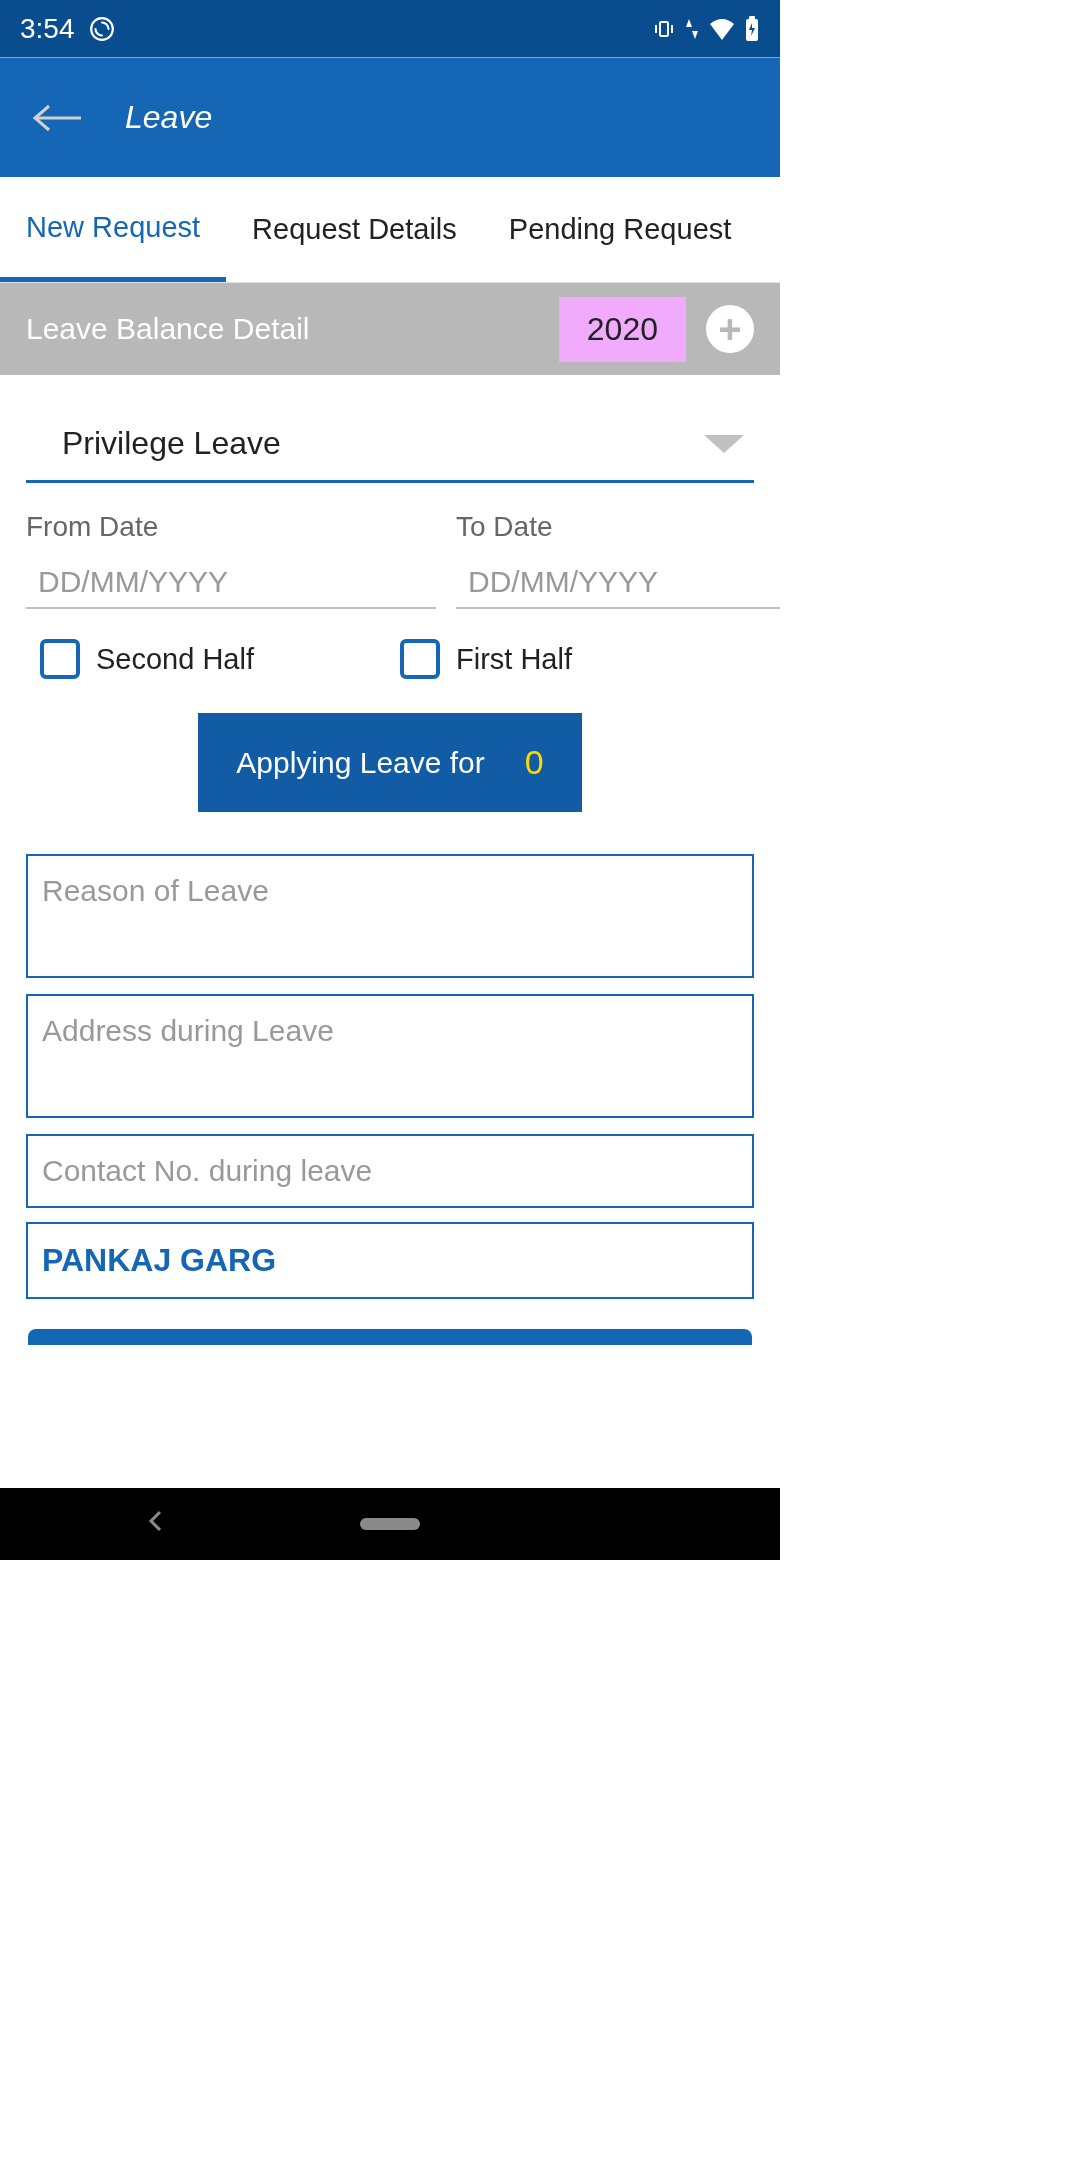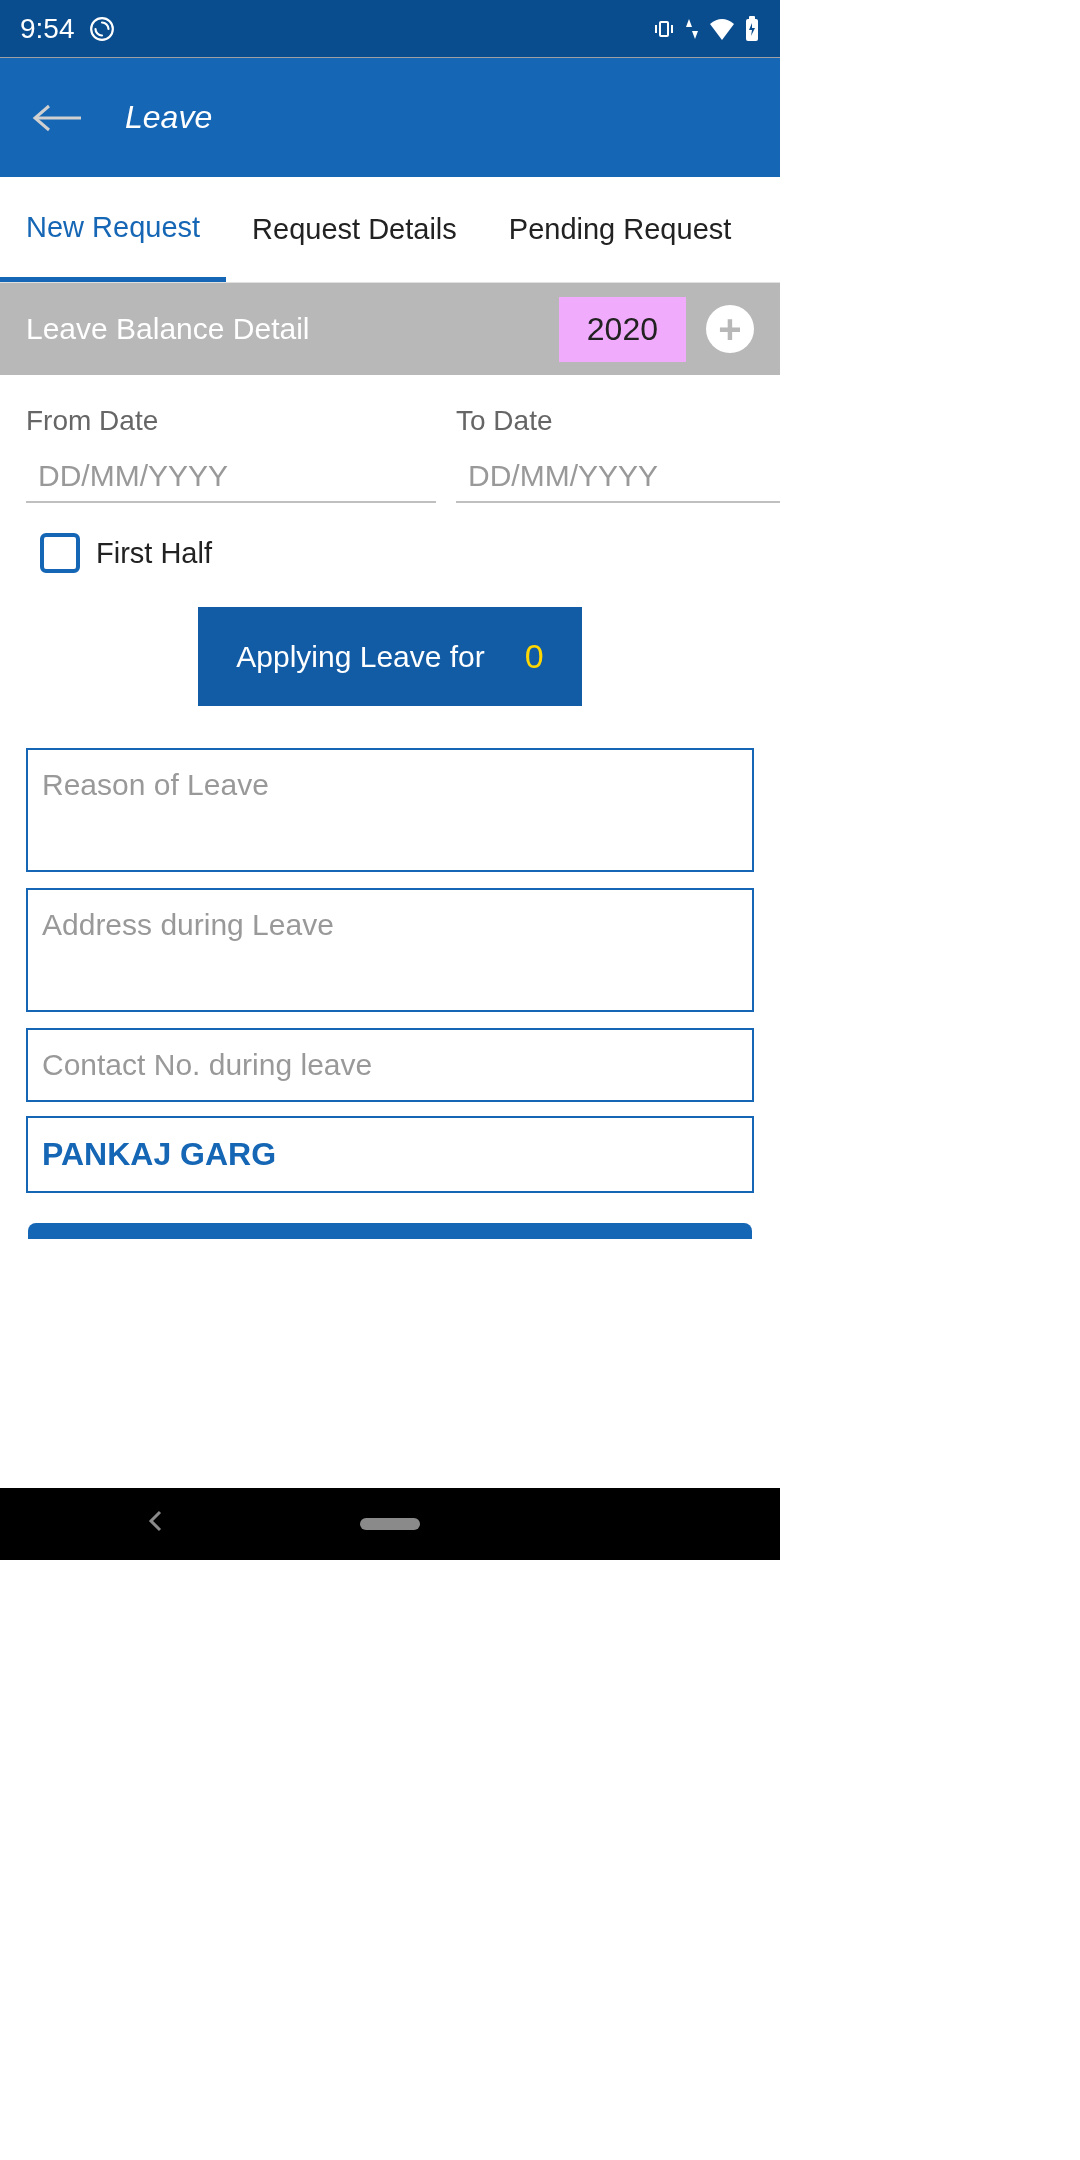--- a/index.html
+++ b/index.html
@@ -275,21 +275,21 @@
       color: #8a8a8a;
       font-size: 22px;
     }
     .icon-svg { display: block; }
   </style>
 </head>
 <body>
 
 <div class="status-bar">
   <div class="status-left">
-    <span>9:54</span>
+    <span>3:54</span>
     <svg class="icon-svg" width="26" height="26" viewBox="0 0 24 24" fill="none" stroke="white" stroke-width="2">
       <circle cx="12" cy="12" r="10"></circle>
       <path d="M12 6 A6 6 0 0 1 18 12" stroke-linecap="round"></path>
       <path d="M12 18 A6 6 0 0 1 6 12" stroke-linecap="round"></path>
     </svg>
   </div>
   <div class="status-right">
     <svg class="icon-svg" width="24" height="24" viewBox="0 0 24 24" fill="white">
       <rect x="8" y="5" width="8" height="14" rx="1" fill="none" stroke="white" stroke-width="2"></rect>
       <line x1="4" y1="8" x2="4" y2="16" stroke="white" stroke-width="2"></line>
@@ -336,35 +336,43 @@
   <span class="balance-label">Leave Balance Detail</span>
   <div class="year-select">
     <span>2020</span>
   </div>
   <div class="plus-icon">
     <span class="plus-inner">+</span>
   </div>
 </div>
 
 <div class="form">
+  <div class="leave-type-select">
+    <span class="leave-type-text">Privilege Leave</span>
+    <div class="dropdown-icon"></div>
+  </div>
 
   <div class="date-row">
     <div class="date-field">
       <span class="field-label">From Date</span>
       <input class="date-input" type="text" placeholder="DD/MM/YYYY" style="">
     </div>
     <div class="date-field">
       <span class="field-label">To Date</span>
       <input class="date-input" type="text" placeholder="DD/MM/YYYY" style="">
     </div>
   </div>
 
   <div class="checkbox-row">
     <div class="checkbox-item">
       <div class="checkbox-box"></div>
+      <span class="checkbox-label">Second Half</span>
+    </div>
+    <div class="checkbox-item">
+      <div class="checkbox-box"></div>
       <span class="checkbox-label">First Half</span>
     </div>
   </div>
 
   <div class="applying-box">
     <span class="applying-label">Applying Leave for</span>
     <span class="applying-count">0</span>
   </div>
 
   <textarea class="textarea-field" placeholder="Reason of Leave" style=""></textarea>

